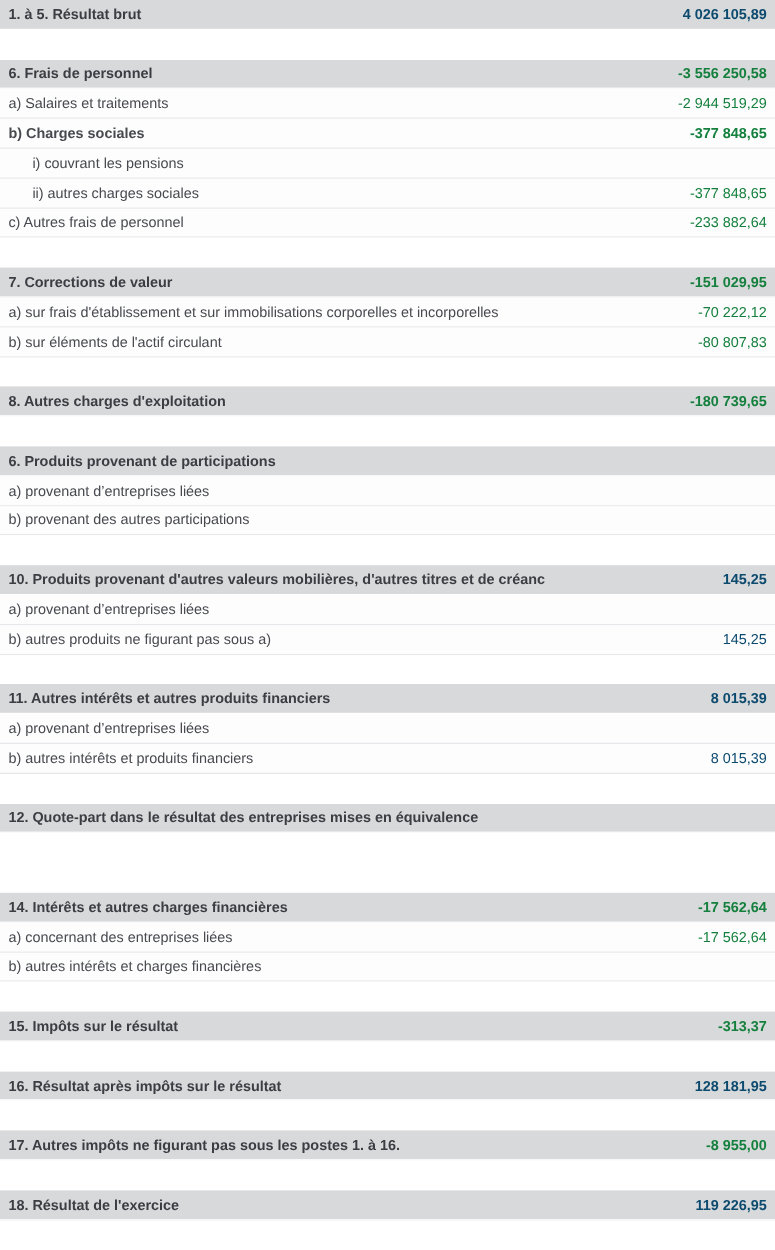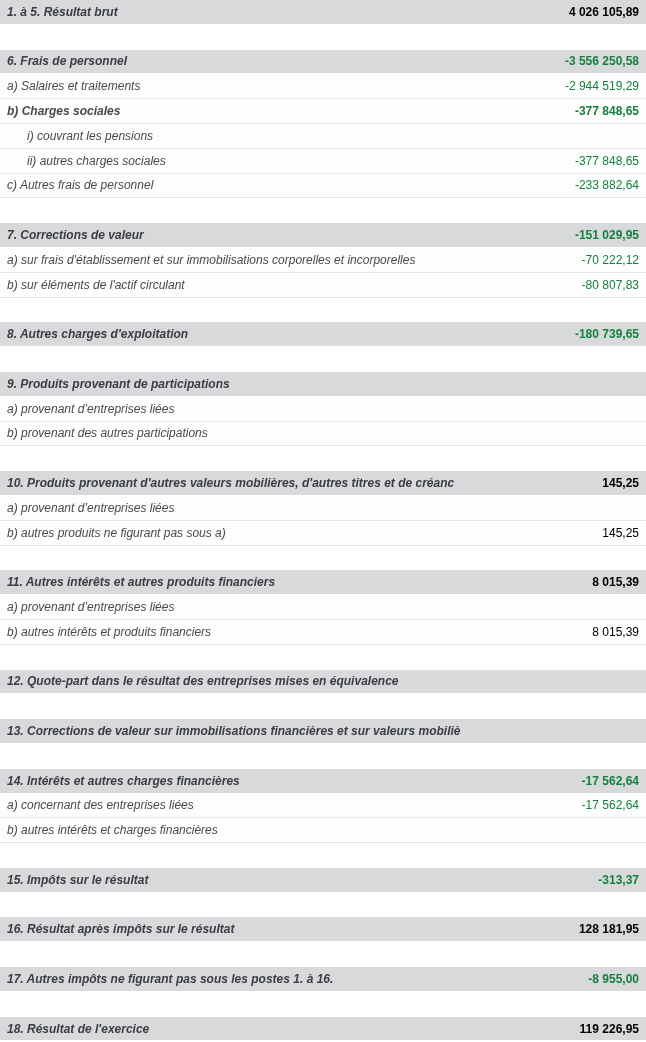--- a/index.html
+++ b/index.html
@@ -16,28 +16,28 @@
   .total{
     background:#d8d9db;font-weight:bold;color:#3a3d42;
     border-bottom:1px solid #ffffff;
   }
   .item,.subitem{
     background:#fdfdfe;border-bottom:1px solid #e6e7e8;
   }
   .spacer{background:#ffffff;}
   .lab{
     padding-left:7px;flex:1 1 auto;
-    white-space:nowrap;overflow:hidden;font-style:italic;
+    white-space:nowrap;overflow:hidden;
   }
   .item .lab{}
   .subitem .lab{padding-left:27px;}
   .val{padding-right:7px;flex:0 0 auto;white-space:nowrap;}
   .em{font-weight:bold;}
   .tone-red{color:#15803d;}
-  .tone-dark{color:#000000;}
+  .tone-dark{color:#0c4a6e;}
 </style>
 </head>
 <body>
 
 <div class="table">
     <div class="row total">
       <span class="lab">1. à 5. Résultat brut</span>
       <span class="val tone-dark">4 026 105,89</span>
     </div>
     <div class="row spacer"></div>
@@ -78,21 +78,21 @@
       <span class="lab">b) sur éléments de l'actif circulant</span>
       <span class="val tone-red">-80 807,83</span>
     </div>
     <div class="row spacer"></div>
     <div class="row total">
       <span class="lab">8. Autres charges d'exploitation</span>
       <span class="val tone-red">-180 739,65</span>
     </div>
     <div class="row spacer"></div>
     <div class="row total">
-      <span class="lab">9. Produits provenant de participations</span>
+      <span class="lab">6. Produits provenant de participations</span>
       <span class="val"></span>
     </div>
     <div class="row item">
       <span class="lab">a) provenant d’entreprises liées</span>
       <span class="val"></span>
     </div>
     <div class="row item">
       <span class="lab">b) provenant des autres participations</span>
       <span class="val"></span>
     </div>
@@ -121,24 +121,20 @@
     <div class="row item">
       <span class="lab">b) autres intérêts et produits financiers</span>
       <span class="val tone-dark">8 015,39</span>
     </div>
     <div class="row spacer"></div>
     <div class="row total">
       <span class="lab">12. Quote-part dans le résultat des entreprises mises en équivalence</span>
       <span class="val"></span>
     </div>
     <div class="row spacer"></div>
-    <div class="row total">
-      <span class="lab">13. Corrections de valeur sur immobilisations financières et sur valeurs mobiliè</span>
-      <span class="val"></span>
-    </div>
     <div class="row spacer"></div>
     <div class="row total">
       <span class="lab">14. Intérêts et autres charges financières</span>
       <span class="val tone-red">-17 562,64</span>
     </div>
     <div class="row item">
       <span class="lab">a) concernant des entreprises liées</span>
       <span class="val tone-red">-17 562,64</span>
     </div>
     <div class="row item">

